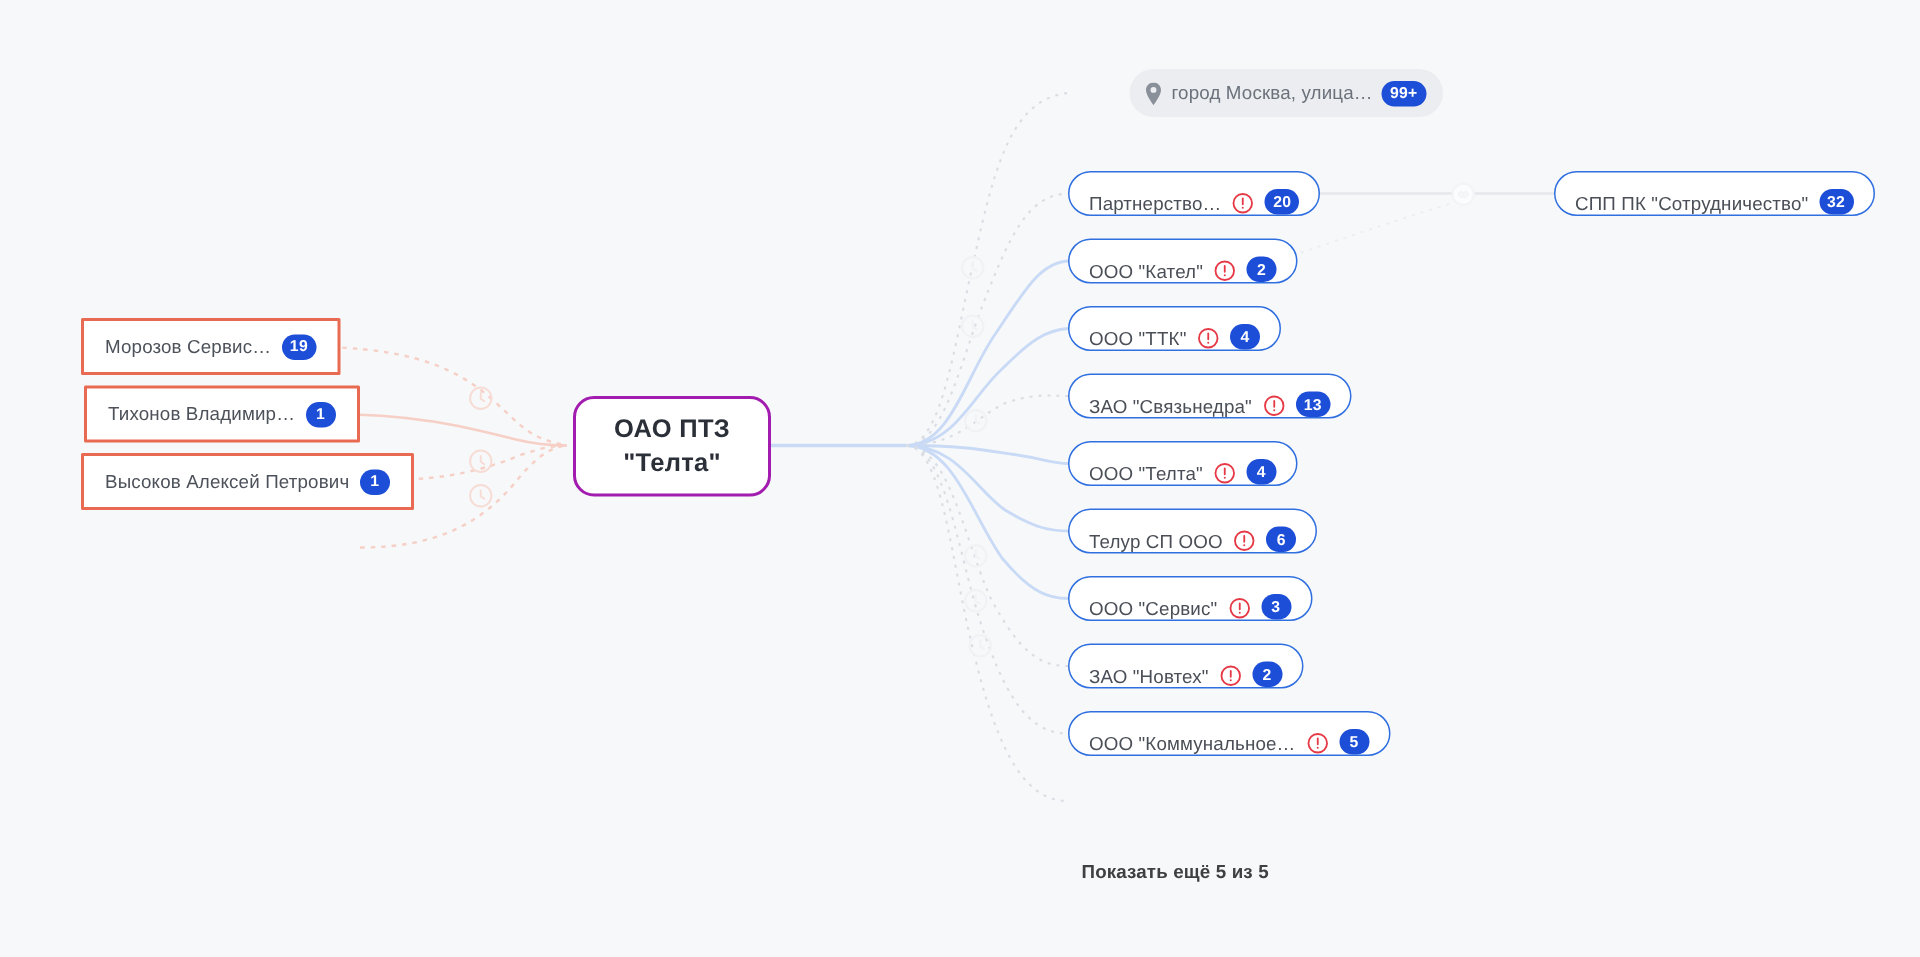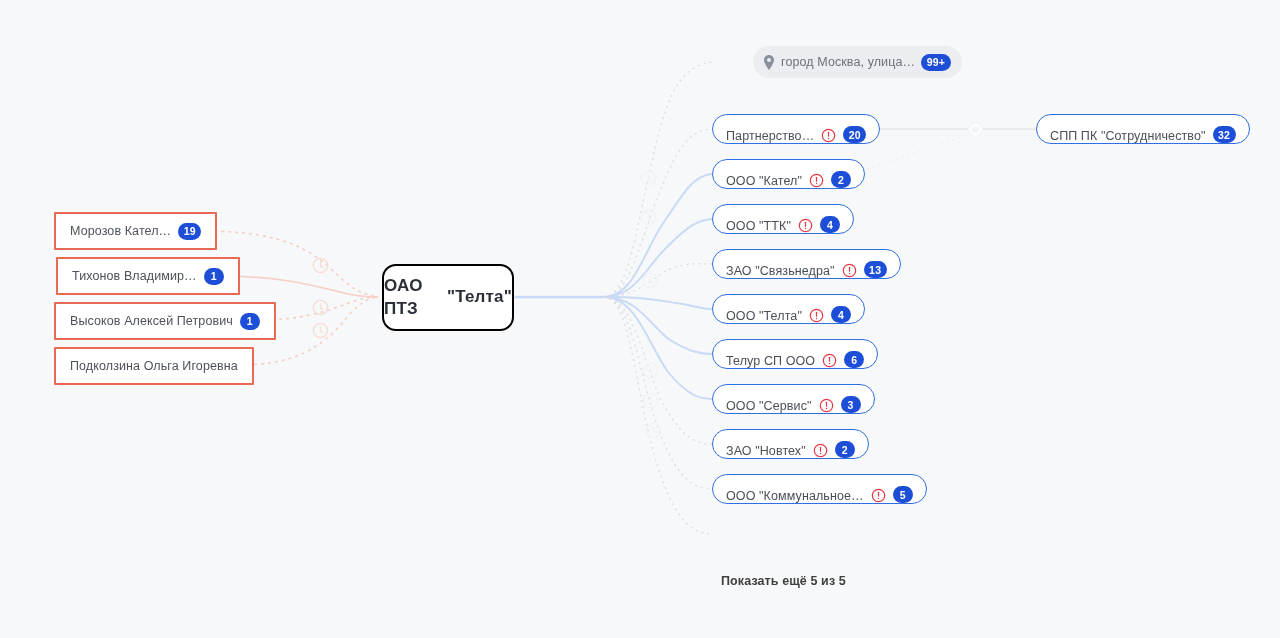--- a/index.html
+++ b/index.html
@@ -52,25 +52,25 @@
     border-radius: 999px;
     height: 32px;
     padding: 0 11px 0 10px;
     gap: 6px;
   }
   .soft .node-label { color: #6c727c; }
 
   
   .hub {
     position: absolute;
-    border: 2px solid #000000;
+    border: 2px solid #a21caf;
     border-radius: 14px;
     background: #fff;
     display: flex;
-    flex-direction: row;
+    flex-direction: column;
     align-items: center;
     justify-content: center;
     z-index: 6;
   }
   .hub-line {
     font-size: 17px;
     font-weight: bold;
     color: #2b3038;
     line-height: 1.34;
     letter-spacing: .2px;
@@ -228,34 +228,31 @@
     <span class="pin">
       <svg viewBox="0 0 12 15" fill="#8a9099">
         <path d="M6 0C3.24 0 1 2.2 1 4.93 1 8.6 6 15 6 15s5-6.4 5-10.07C11 2.2 8.76 0 6 0zm0 6.9a1.98 1.98 0 110-3.96 1.98 1.98 0 010 3.96z"></path>
       </svg>
     </span>
     <span class="node-label">город Москва, улица…</span>
     <span class="badge">99+</span>
   </div>
 
   <div class="node rect" style="left:54px; top:212px;">
-    <span class="node-label">Морозов Кател…</span>
+    <span class="node-label">Морозов Сервис…</span>
     <span class="badge">19</span>
   </div>
   <div class="node rect" style="left:56px; top:257px;">
     <span class="node-label">Тихонов Владимир…</span>
     <span class="badge">1</span>
   </div>
   <div class="node rect" style="left:54px; top:302px;">
     <span class="node-label">Высоков Алексей Петрович</span>
     <span class="badge">1</span>
   </div>
-  <div class="node rect" style="left:54px; top:347px;">
-    <span class="node-label">Подколзина Ольга Игоревна</span>
-  </div>
 
   <div class="node pill" style="left:712px; top:114px;">
     <span class="node-label">Партнерство…</span>
     <span class="warn"><svg viewBox="0 0 16 16" fill="none" stroke="#e63946" stroke-width="1.3">
           <circle cx="8" cy="8" r="6.6"></circle>
           <path d="M8 4.6v4.1" stroke-linecap="round"></path>
           <circle cx="8" cy="11.2" r=".72" fill="#e63946" stroke="none"></circle>
         </svg></span>
     <span class="badge">20</span>
   </div>

